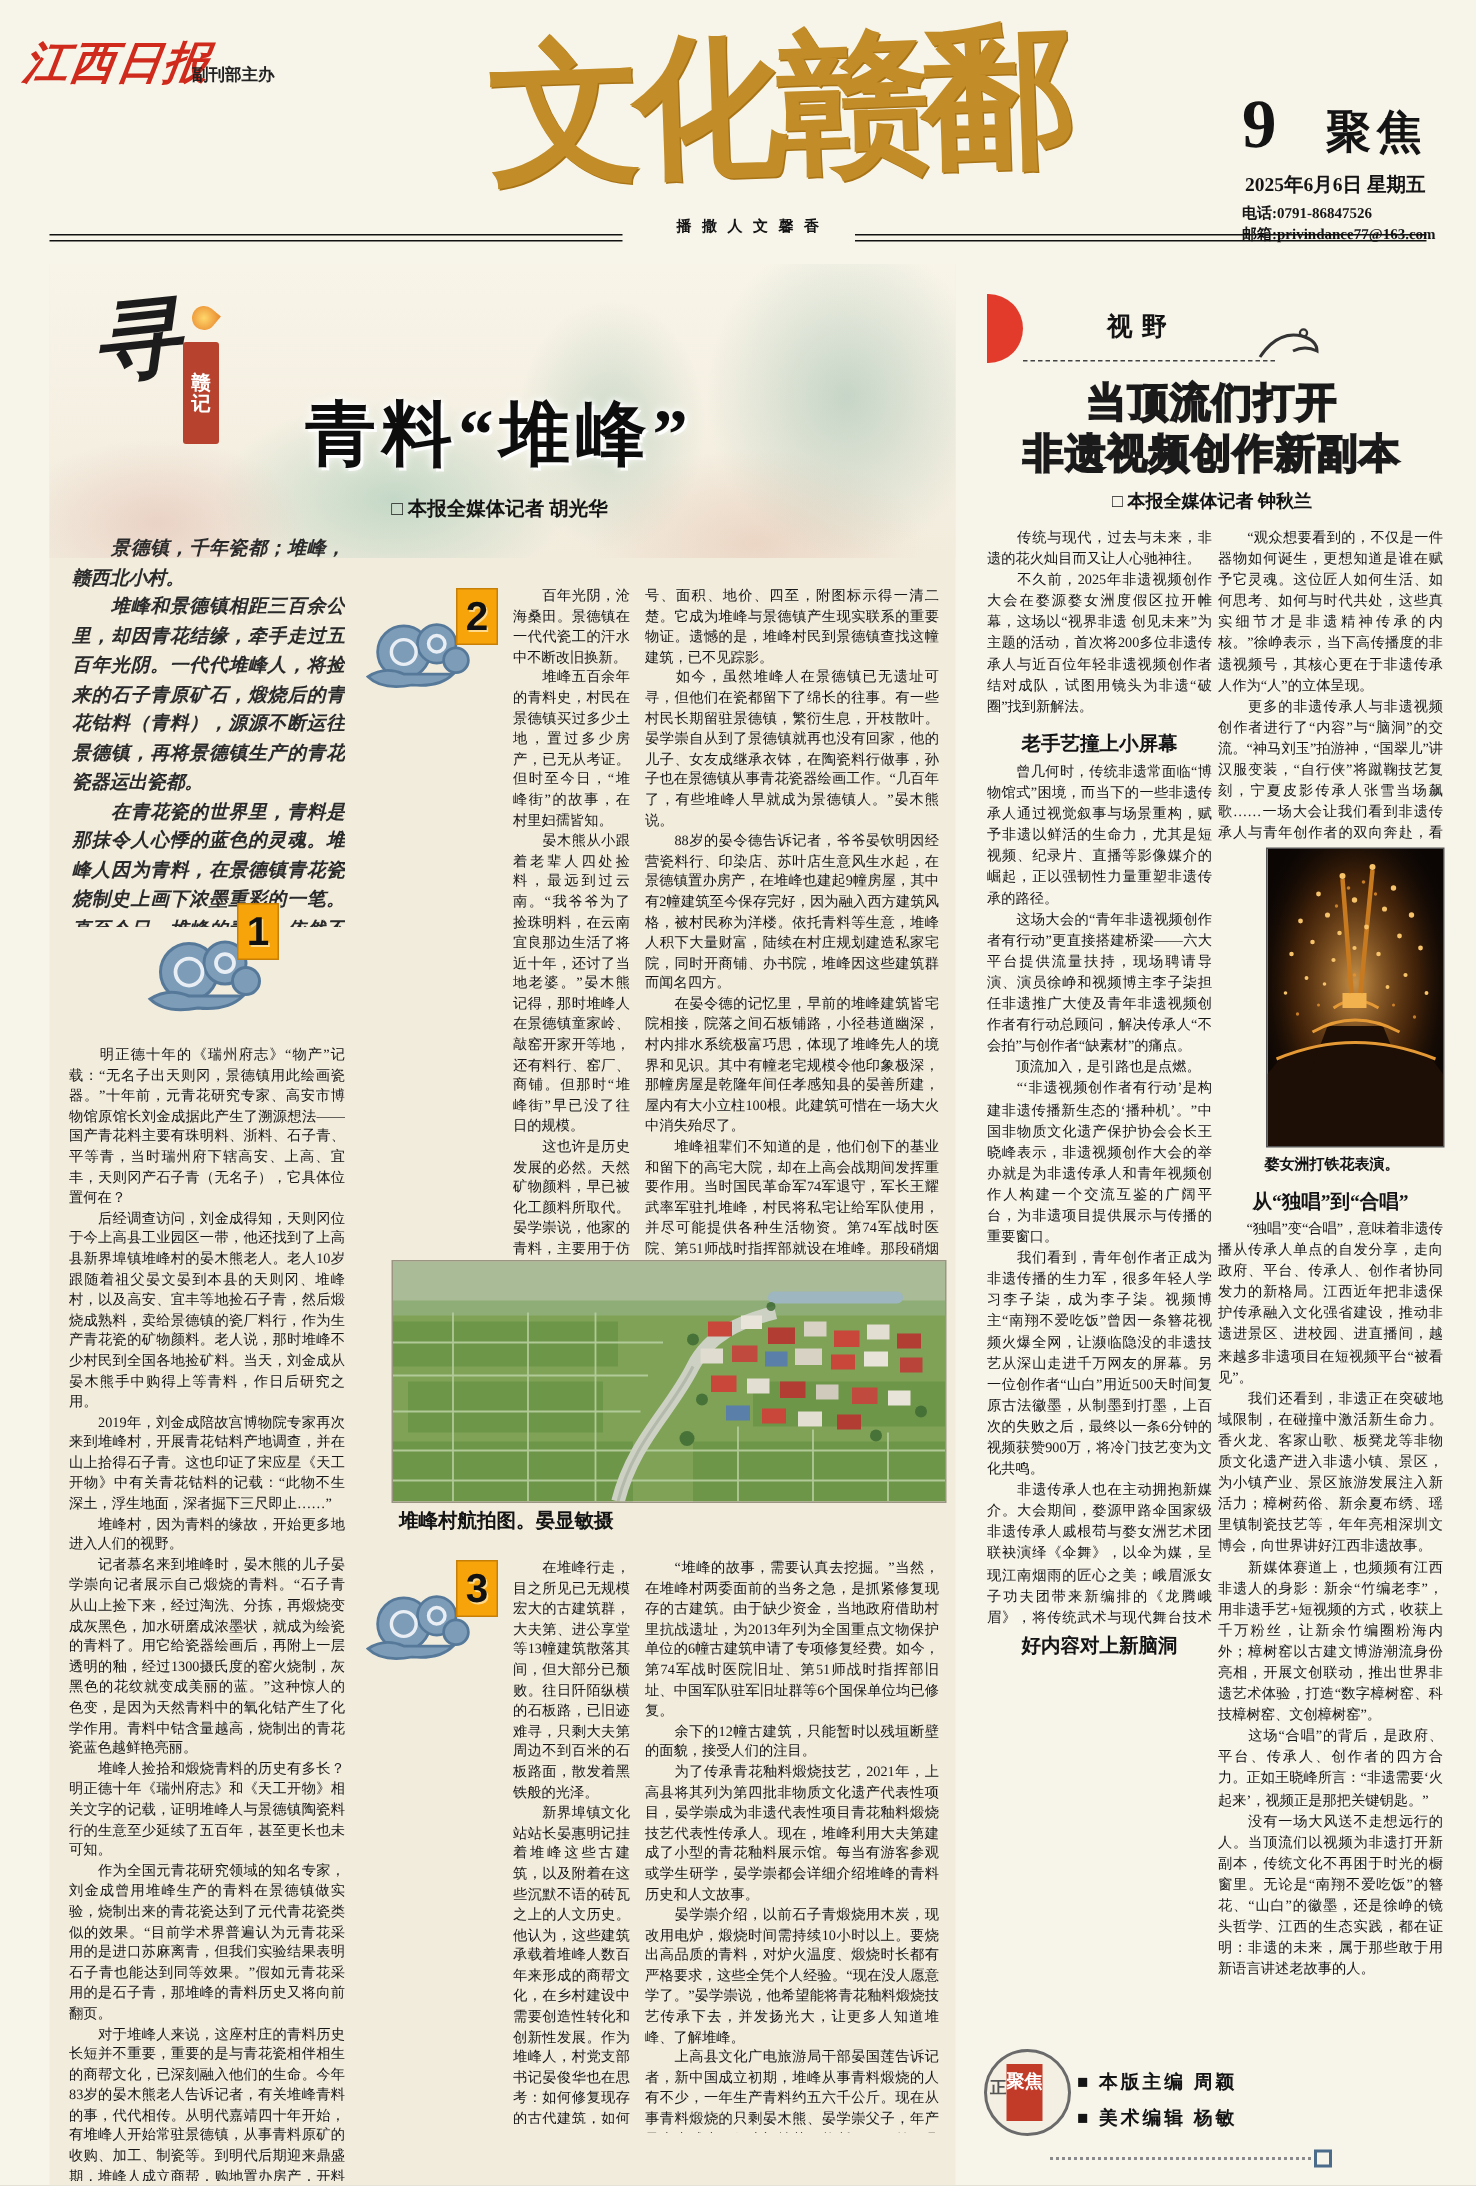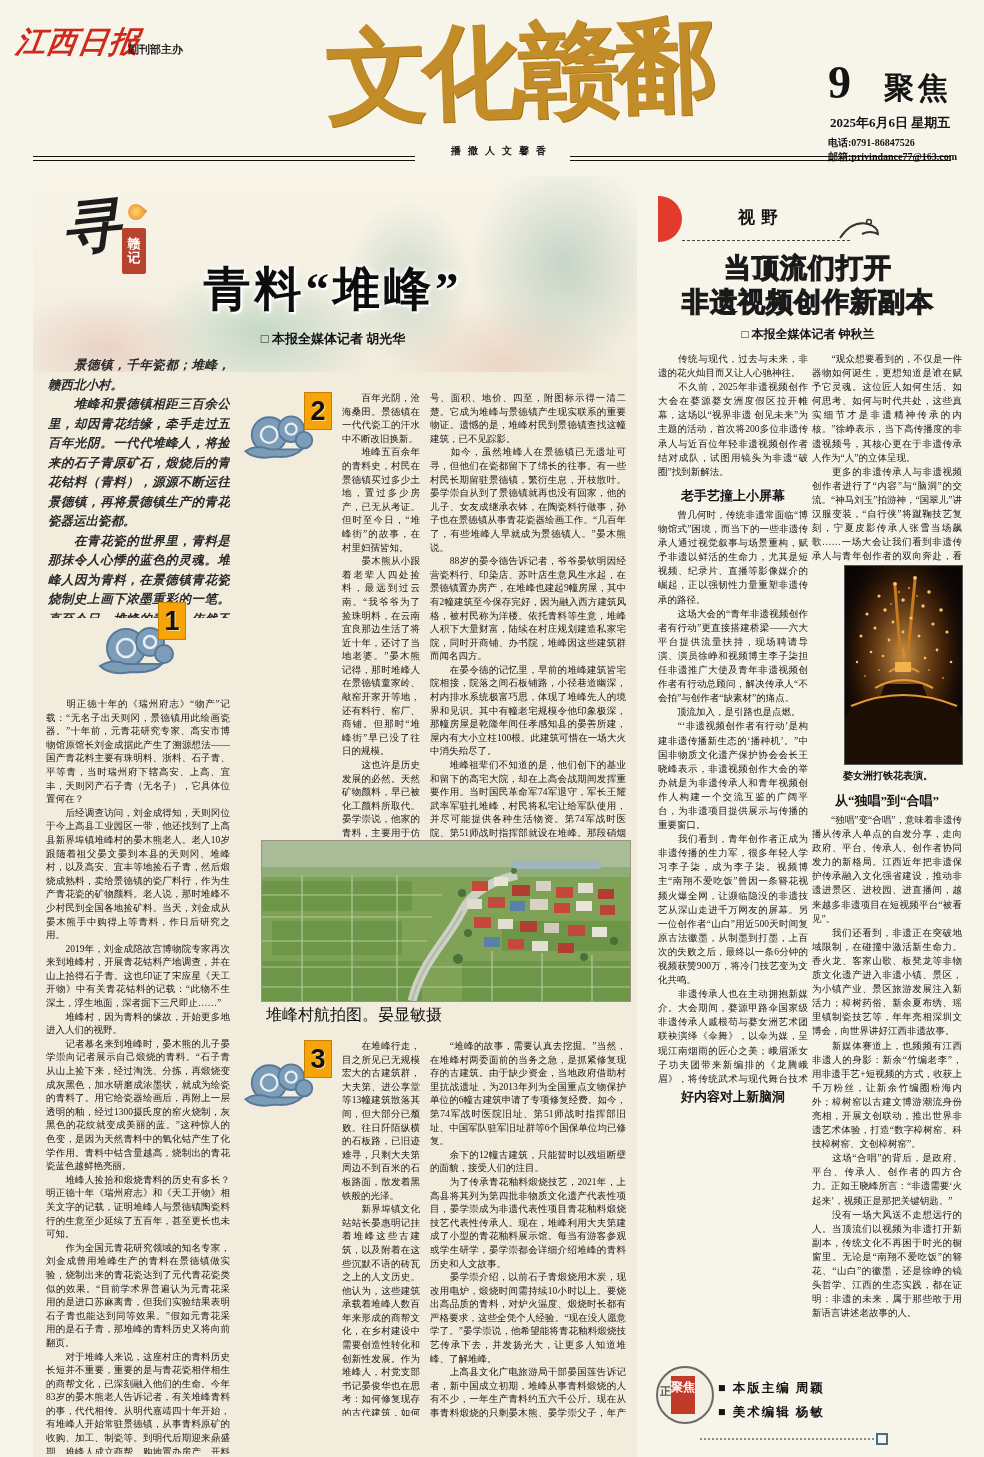--- a/index.html
+++ b/index.html
@@ -29,21 +29,21 @@
   .main-wash{left:33px;top:176px;width:604px;height:196px;
      background:
        radial-gradient(140px 80px at 12% 88%,rgba(222,178,168,.45),transparent 70%),
        radial-gradient(170px 95px at 38% 80%,rgba(150,195,175,.5),transparent 70%),
        radial-gradient(90px 120px at 62% 55%,rgba(145,185,165,.4),transparent 70%),
        radial-gradient(130px 150px at 88% 45%,rgba(140,180,165,.45),transparent 72%),
        radial-gradient(160px 90px at 78% 95%,rgba(225,180,160,.4),transparent 70%),
        linear-gradient(#f8f4e8,#f2ecdd);}
   .xungan-big{left:62px;top:188px;font-size:58px;font-weight:900;font-style:italic;color:#1c1c1c;
               transform:rotate(-6deg);}
-  .xungan-seal{left:122px;top:228px;width:20px;padding:9px 2px;background:#b7432e;color:#fff;
+  .xungan-seal{left:122px;top:228px;width:20px;padding:20px 2px;background:#b7432e;color:#fff;
                font-size:13px;line-height:14px;text-align:center;font-weight:bold;border-radius:2px;}
   .xungan-flame{left:128px;top:204px;width:16px;height:16px;border-radius:50% 0 50% 50%;
                 background:radial-gradient(#ffd76a,#e8862c);transform:rotate(40deg);}
   .main-headline{left:63px;top:258px;width:540px;text-align:center;font-size:47px;font-weight:900;
                  letter-spacing:4px;color:#0d0d0d;
                  text-shadow:0 0 4px #fff,0 0 8px #fff,2px 2px 0 rgba(255,255,255,.9);}
   .main-byline{left:63px;top:330px;width:540px;text-align:center;font-size:13px;font-weight:bold;}
 
   .intro{left:48px;top:356px;width:182px;height:262px;overflow:hidden;font-size:12.5px;line-height:19.5px;
          font-style:italic;font-weight:bold;color:#2a2a2a;text-align:justify;white-space:pre-wrap;}
@@ -56,21 +56,21 @@
 
   .cloud-wrap{position:relative;width:96px;height:80px;}
   .cloud-float{float:left;margin:2px 8px 4px 0;}
   .cloud-num{position:absolute;right:2px;top:-2px;width:26px;height:36px;background:#f7a40a;
              border:1px solid #c87f05;color:#111;font-size:27px;font-weight:900;text-align:center;
              line-height:36px;font-family:"Liberation Sans","DejaVu Sans",sans-serif;
              text-shadow:1px 1px 0 #ffd98a;}
   .cloud1-pos{left:92px;top:604px;}
 
   .photo1{left:262px;top:841px;width:368px;height:160px;outline:1px solid #9a9582;}
-  .caption1{left:266px;top:1005px;width:360px;font-size:16px;font-weight:normal;}
+  .caption1{left:266px;top:1005px;width:360px;font-size:13px;font-weight:bold;}
 
   
   .tag-d{left:658px;top:196px;width:24px;height:46px;background:#e23b2b;border-radius:0 46px 46px 0;}
   .tag-label{left:690px;top:206px;font-size:17px;font-weight:bold;letter-spacing:6px;margin-left:48px;}
   .tag-dash{left:682px;top:240px;width:168px;border-bottom:1.6px dashed #444;}
   .r-head{left:652px;top:250px;width:312px;text-align:center;font-size:27px;font-weight:900;letter-spacing:1px;
           color:#f6f3ea;-webkit-text-stroke:1.2px #1a1a1a;}
   .r-head2{top:284px;}
   .r-byline{left:652px;top:326px;width:312px;text-align:center;font-size:12px;font-weight:bold;}
   .r-col{font-size:9.5px;line-height:14.1px;text-align:justify;white-space:pre-wrap;overflow:hidden;color:#161616;}

